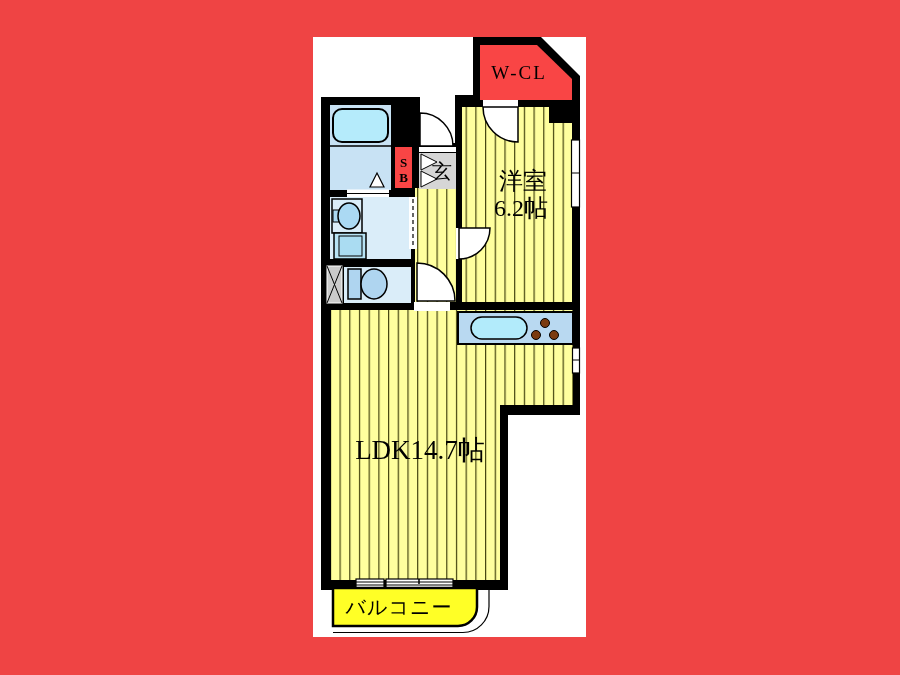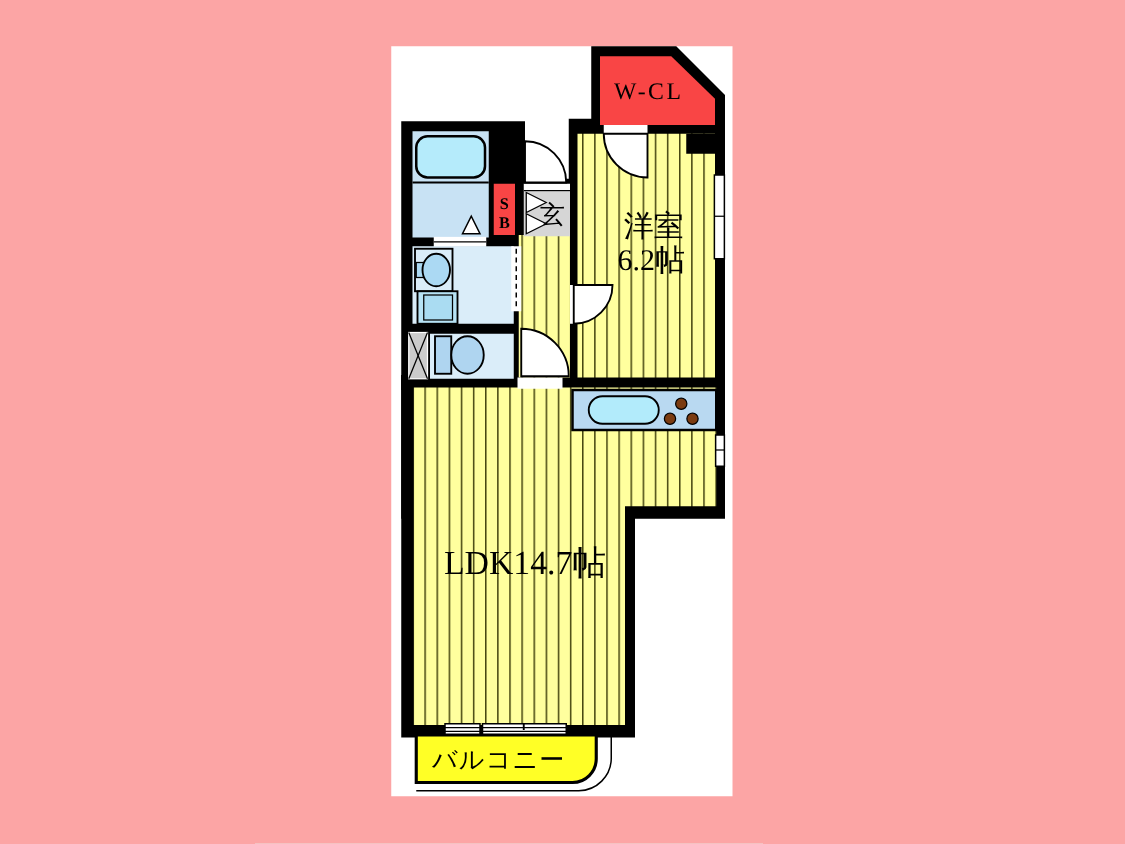--- a/index.html
+++ b/index.html
@@ -1,16 +1,16 @@
 <!DOCTYPE html>
 <html><head>
 <meta charset="utf-8">
 <style>
   html,body{margin:0;padding:0;background:#ECECEC;}
-  .stage{position:relative;width:900px;height:675px;background:#fca5a5;overflow:hidden;
+  .stage{position:relative;width:900px;height:675px;background:#ef4444;overflow:hidden;
          font-family:"Liberation Serif","DejaVu Serif",serif;}
   svg{position:absolute;left:0;top:0;}
   text{font-family:"Liberation Serif","DejaVu Serif",serif;fill:#000;}
   .lbl{font-weight:normal;}
 </style>
 </head>
 <body>
 
 <div class="stage">
 <svg width="900" height="675" viewBox="0 0 900 675">

